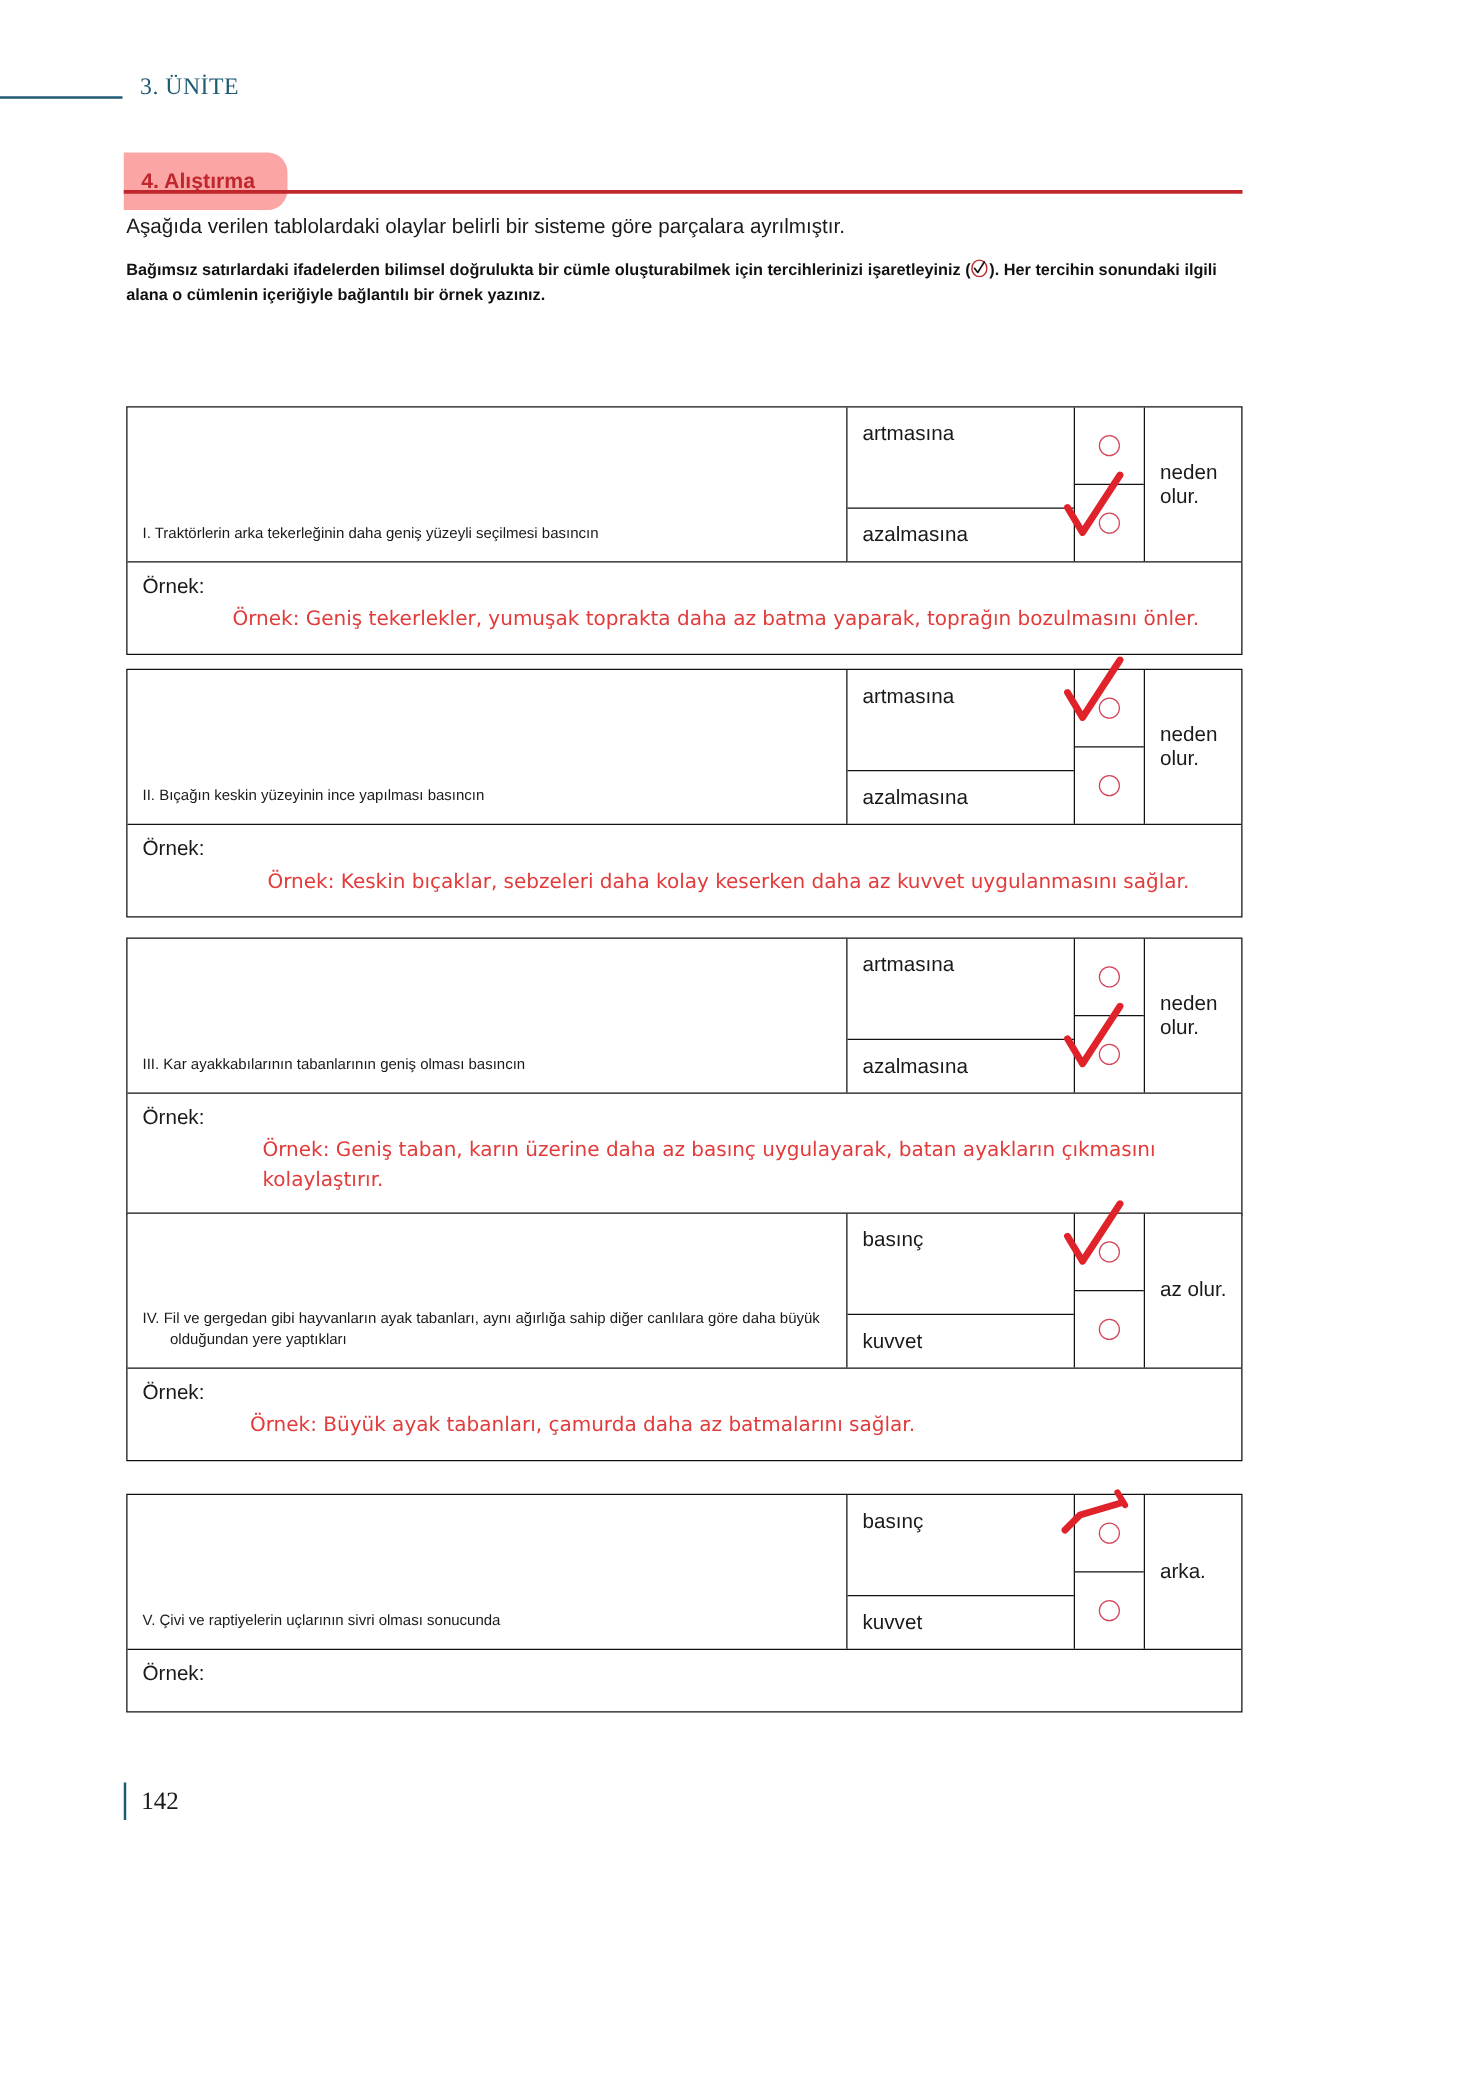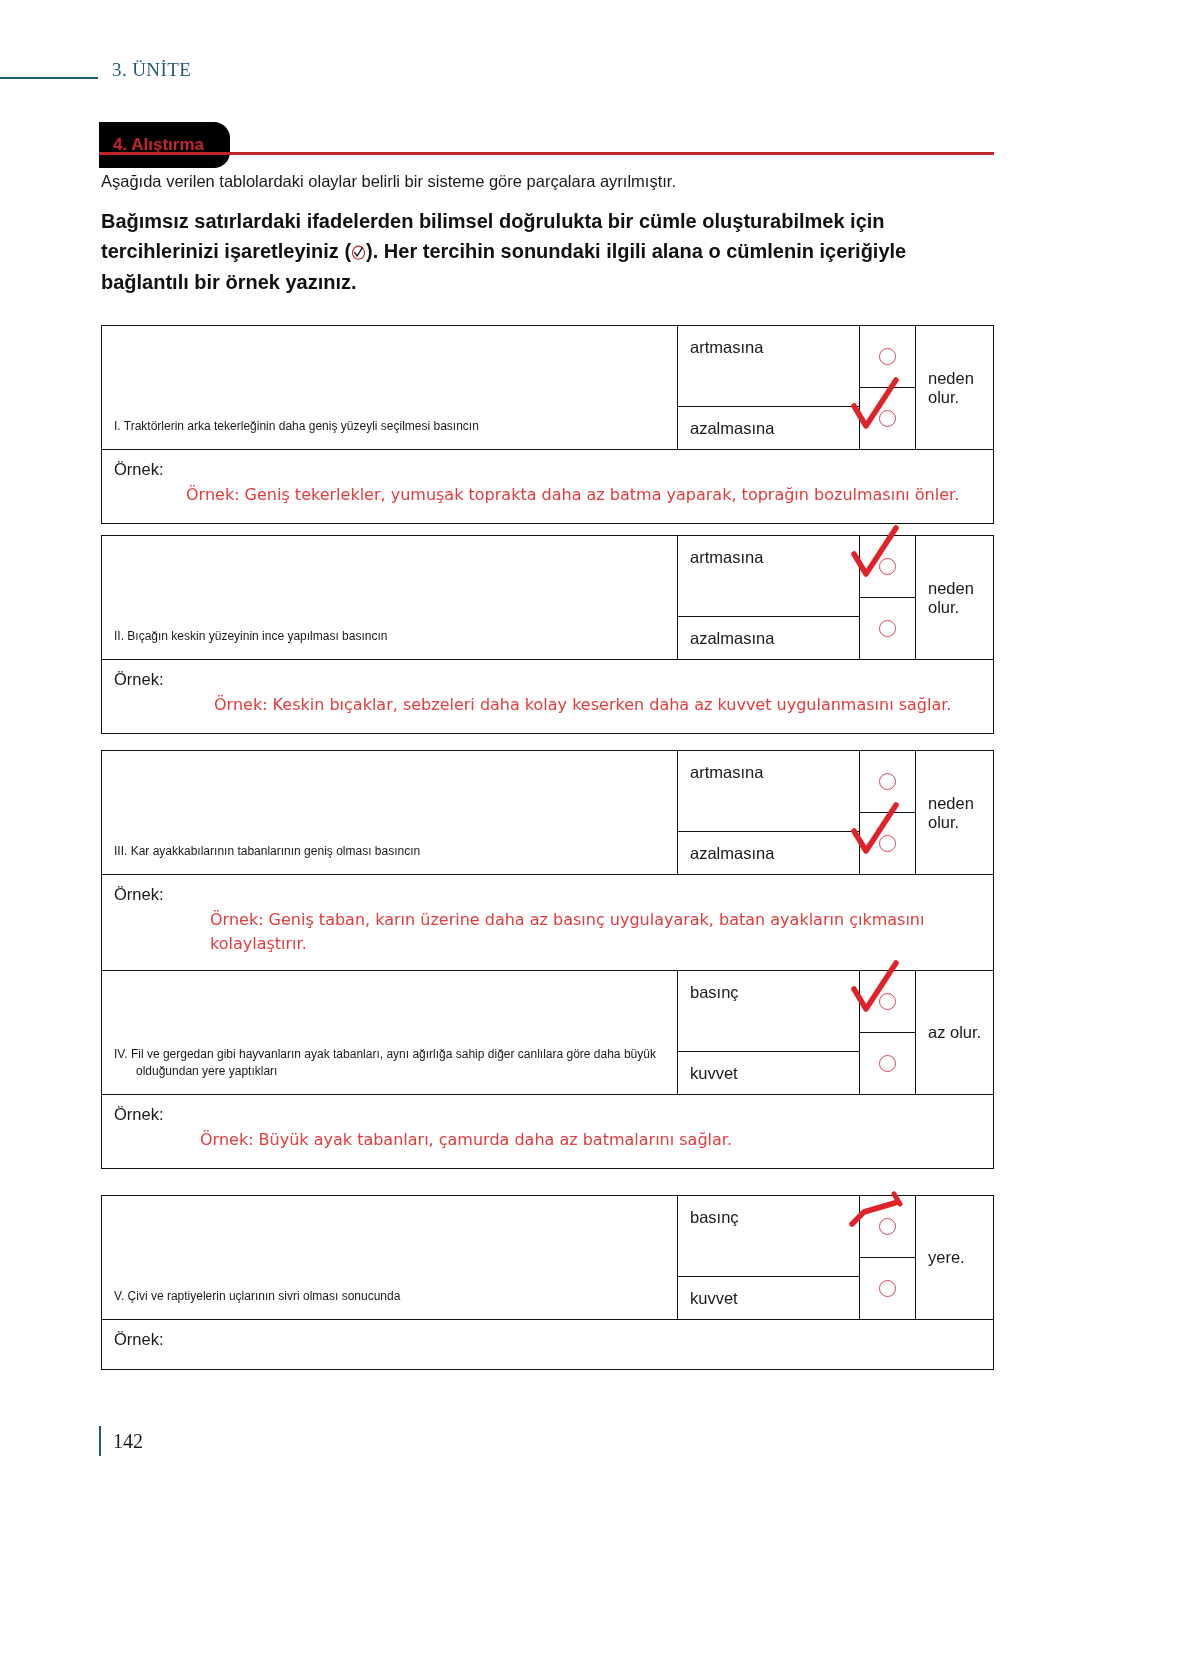--- a/index.html
+++ b/index.html
@@ -50,21 +50,21 @@
     top: 122px;
     width: 895px;
     height: 34px;
   }
   .badge {
     position: absolute;
     left: 0;
     top: 0;
     height: 46px;
     padding: 0 26px 0 14px;
-    background: #000000;
+    background: #fca5a5;
     border-top-right-radius: 16px;
     border-bottom-right-radius: 16px;
     display: flex;
     align-items: center;
     font-size: 17px;
     font-weight: bold;
     color: #c0272d;
     white-space: nowrap;
     box-sizing: border-box;
   }
@@ -85,21 +85,21 @@
     width: 895px;
     font-size: 16.5px;
     line-height: 1.45;
     color: #1a1a1a;
   }
   .intro-bold {
     position: absolute;
     left: 101px;
     top: 206px;
     width: 897px;
-    font-size: 20px;
+    font-size: 13px;
     font-weight: bold;
     line-height: 1.52;
     color: #111111;
   }
   .inline-check {
     display: inline-block;
     width: 15px;
     height: 15px;
     vertical-align: -2px;
     position: relative;
@@ -389,21 +389,21 @@
               <svg width="66" height="62" viewBox="0 0 66 62">
                 <path d="M8 40 L20 28 L54 18" fill="none" stroke="#e0222b" stroke-width="5.5" stroke-linecap="round" stroke-linejoin="round"></path>
                 <path d="M50 10 L56 20" fill="none" stroke="#e0222b" stroke-width="5" stroke-linecap="round"></path>
               </svg>
             </span>
           </div>
           <div class="radio-cell">
             <span class="circle"></span>
           </div>
         </div>
-        <div class="tail">yere.</div>
+        <div class="tail">arka.</div>
       </div>
       <div class="answer">
         <div class="answer-label">Örnek:</div>
       </div>
     </div>
   </div>
 
 <div class="footer">
   <div class="footer-bar"></div>
   <div class="page-num">142</div>

